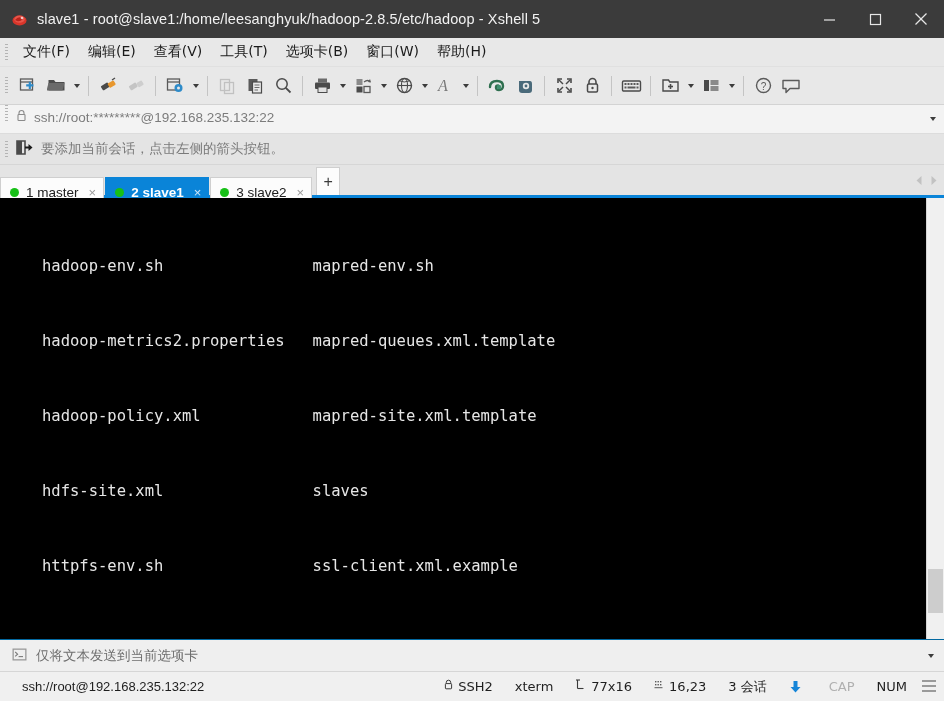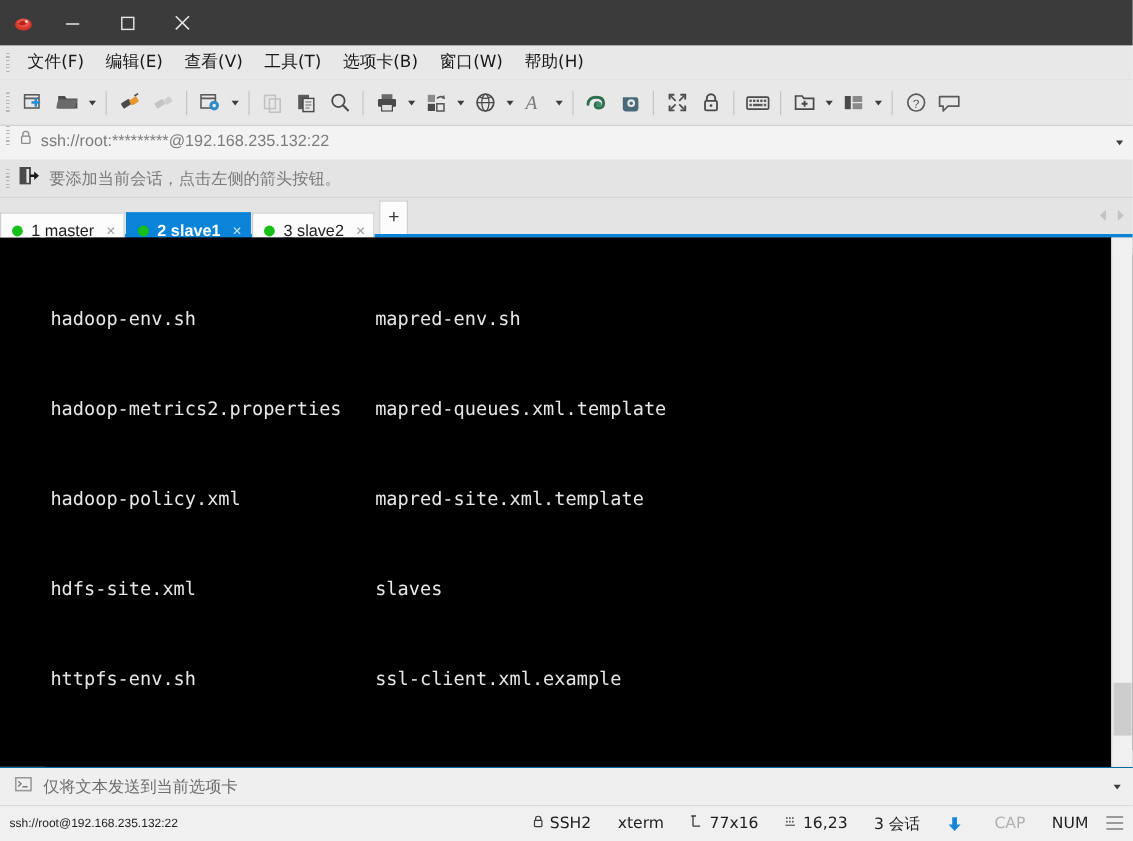--- a/index.html
+++ b/index.html
@@ -320,23 +320,23 @@
   
   .statusbar {
     height: 29px;
     background: #f0f0f0;
     display: flex;
     align-items: center;
     flex: 0 0 auto;
     position: relative;
   }
   .st-left {
-    font-size: 10px;
+    font-size: 13px;
     color: #1f1f1f;
-    margin-left: 8px;
+    margin-left: 22px;
     white-space: nowrap;
     font-family: "Liberation Sans", sans-serif;
     flex: 0 0 auto;
   }
   .st-right {
     margin-left: auto;
     display: flex;
     align-items: center;
     height: 29px;
     padding-right: 8px;
@@ -378,20 +378,21 @@
 
   <div class="titlebar">
     <span class="title-icon">
       <svg width="17" height="17" viewBox="0 0 17 17">
         <ellipse cx="8.5" cy="9.5" rx="7" ry="5" fill="#d8352a"></ellipse>
         <ellipse cx="8.5" cy="8.2" rx="5.2" ry="3.6" fill="#e8564a"></ellipse>
         <path d="M4 9 Q8 4 12 8 Q9 11 6 10 Z" fill="#b9231c"></path>
         <circle cx="11" cy="7" r="1.3" fill="#ffffff" opacity="0.7"></circle>
       </svg>
     </span>
+    <span class="title-text">slave1 - root@slave1:/home/leesanghyuk/hadoop-2.8.5/etc/hadoop - Xshell 5</span>
     <div class="win-buttons">
       <div class="win-btn">
         <svg width="13" height="13" viewBox="0 0 13 13">
             <line x1="1" y1="7" x2="12" y2="7" stroke="#e6e6e6" stroke-width="1.2"></line>
           </svg>
       </div>
       <div class="win-btn">
         <svg width="13" height="13" viewBox="0 0 13 13">
             <rect x="1.5" y="1.5" width="10" height="10" fill="none" stroke="#e6e6e6" stroke-width="1.2"></rect>
           </svg>

